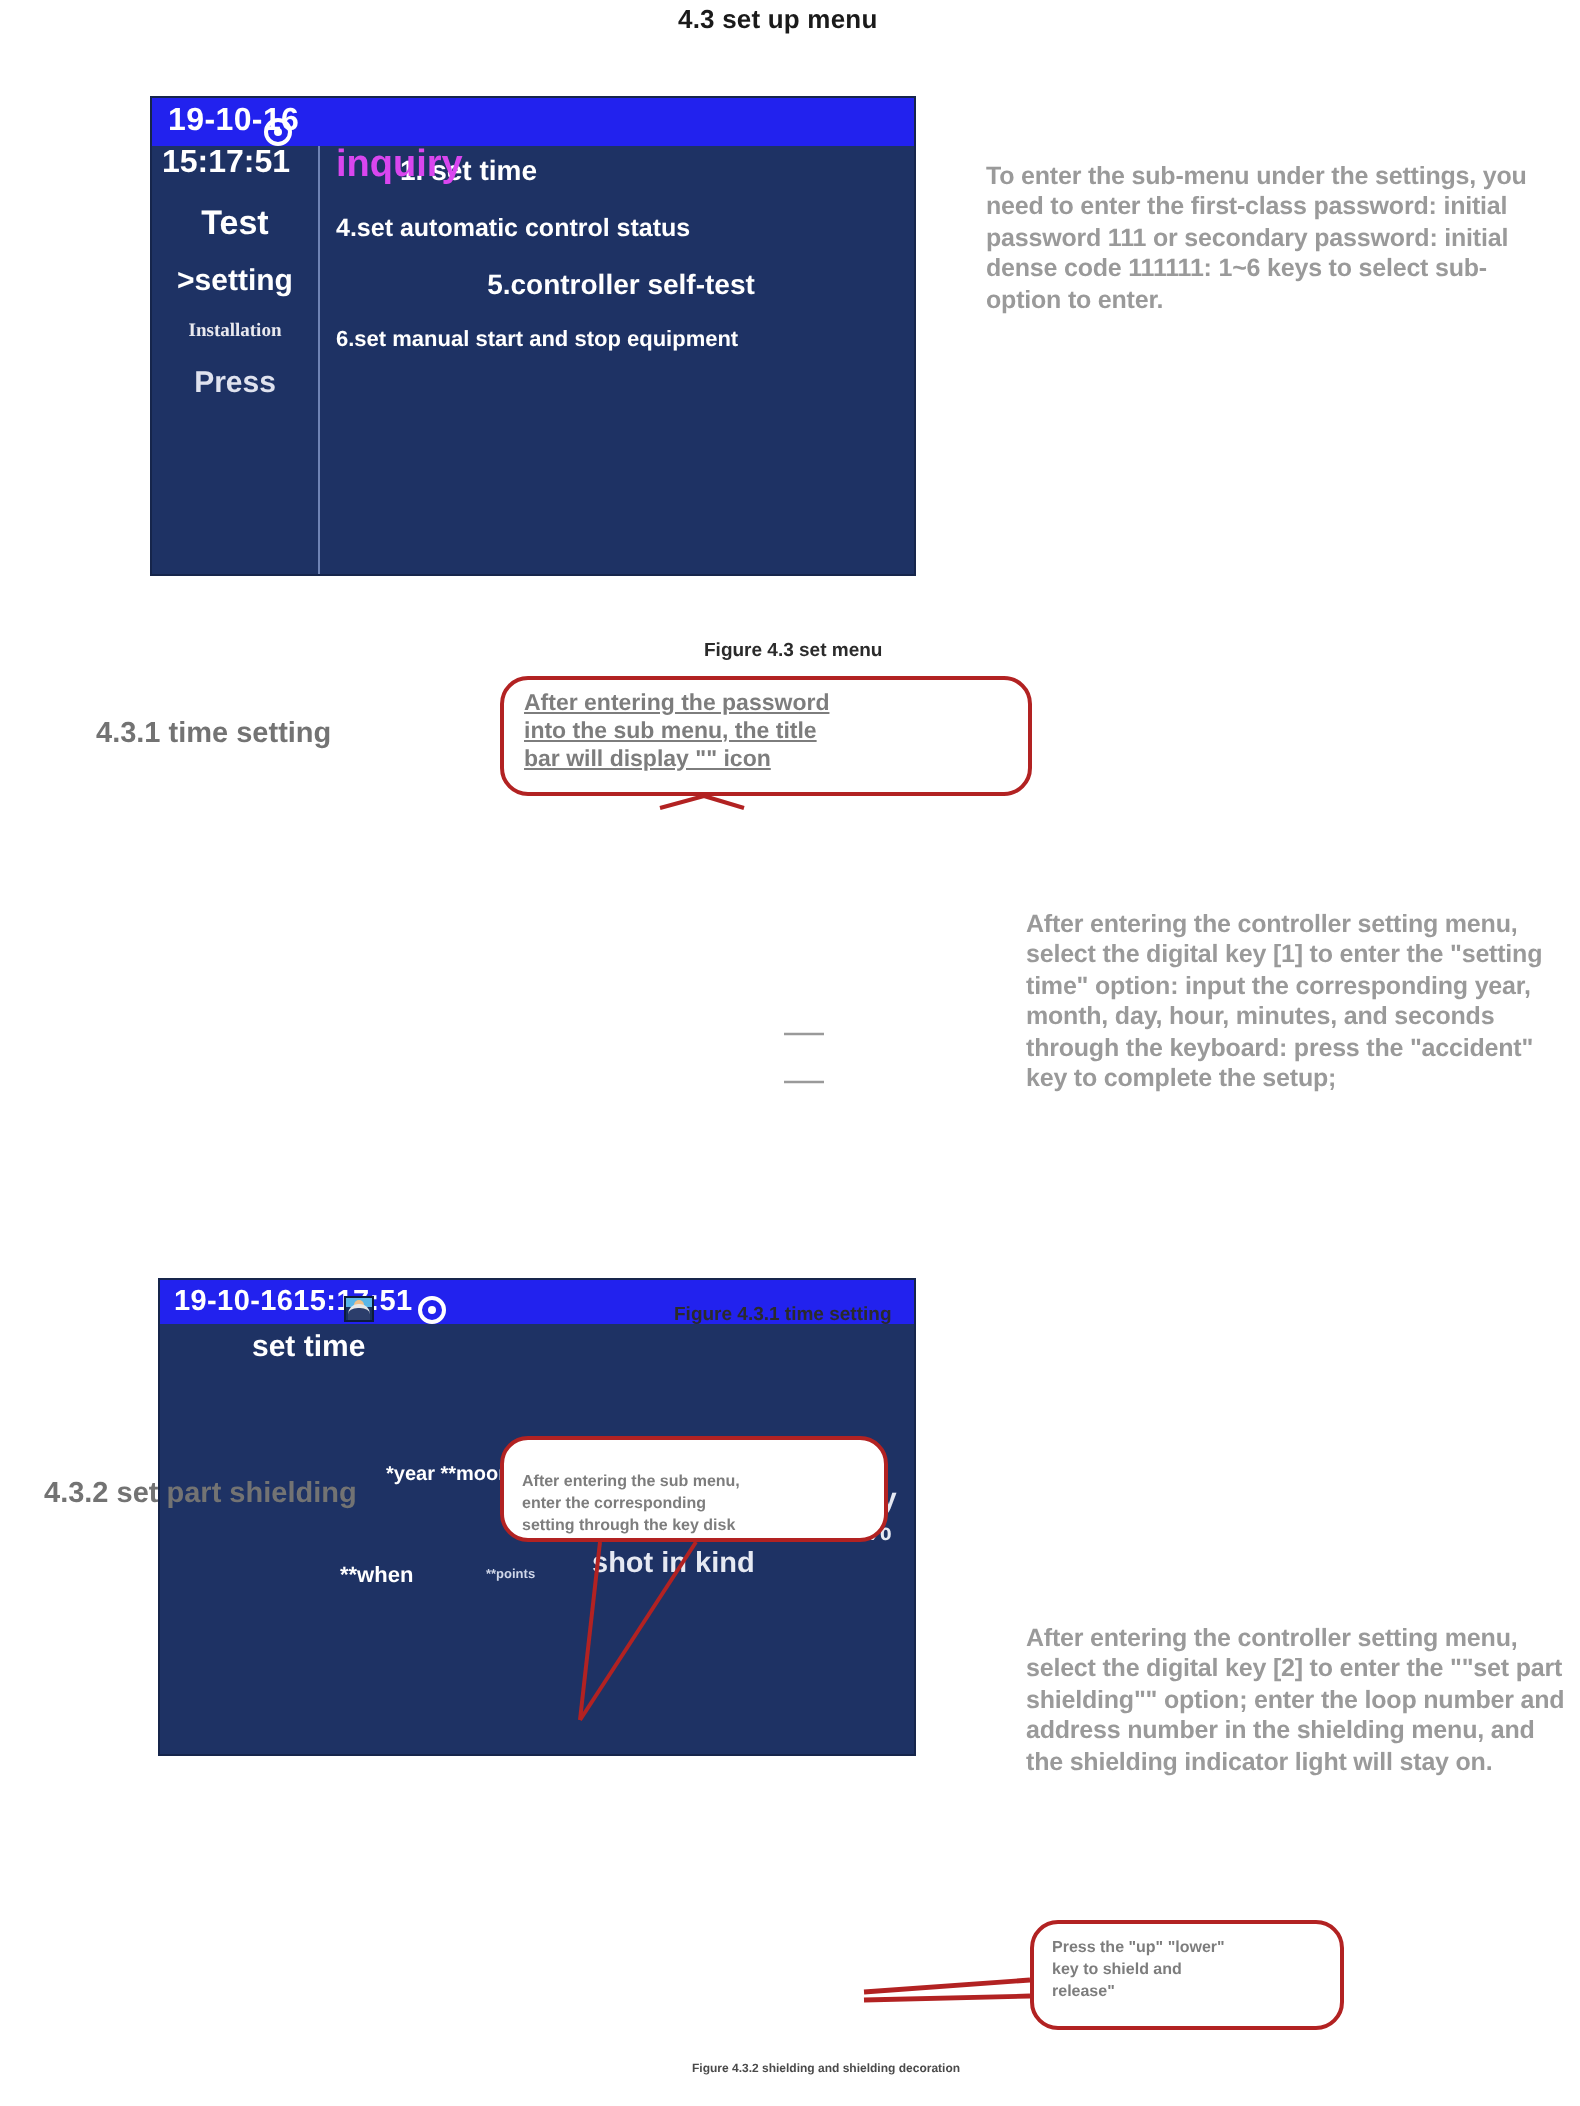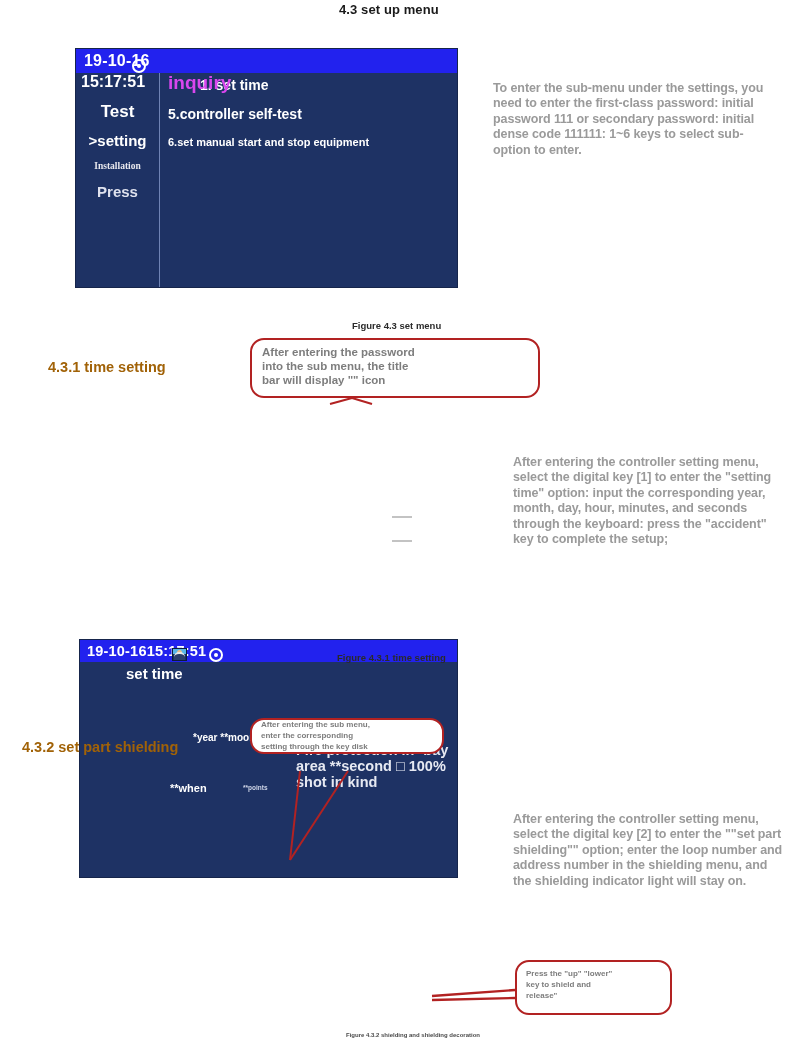--- a/index.html
+++ b/index.html
@@ -11,21 +11,21 @@
     position: relative;
     overflow: hidden;
     color: #231f20;
   }
   .abs { position: absolute; }
 
   
   .doc-title {
     font-size: 13px; font-weight: bold; color: #1a1a1a; letter-spacing:.1px;
   }
-  .sec-head { font-size: 14.5px; font-weight: bold; color: #a16207; }
+  .sec-head { font-size: 14.5px; font-weight: bold; color: #737373; }
   .fig-cap { font-size: 9.5px; font-weight: bold; color: #2b2b2b; }
   .fig-cap-sm { font-size: 6px; font-weight: bold; color: #4a4a4a; }
 
   
   .side-note {
     font-size: 12.5px; font-weight: bold; color: #9a9a9a;
     line-height: 1.23; letter-spacing: -0.1px;
   }
 
   
@@ -83,21 +83,21 @@
   .sb-install { font-size:9.5px; margin-top:12px; color:#e8e8ee;font-family:Liberation Serif, serif; }
   .sb-system { font-size:15px; margin-top:12px; color:#dfe2ee; }
 
   #panel-menu .menu-list { position:absolute; left:92px; top:28px; right:4px; }
   .menu-row { color:#ffffff; font-weight:bold; white-space:nowrap; }
   .m1 { font-size:14px; position:relative; left:32px; top:0px; }
   .m-inquiry { font-size:19px; position:absolute; left:0px; top:-5px; color:#d946ef; }
   .m2 { font-size:11px; margin-top:20px; }
   .m3 { font-size:12.5px; margin-top:15px; color:#7f8cae; }
   .m4 { font-size:12.5px; margin-top:14px; }
-  .m5 { font-size:14px; margin-top:13px; }
+  .m5 { font-size:14px; margin-top:13px;text-align:center; }
   .m6 { font-size:11px; margin-top:14px; }
 
   
   #panel-time { left:79px; top:399px; width:379px; height:239px; }
   #panel-time .lcd-titlebar { height:22px; }
   #panel-time .tb-date { font-size:14.5px; margin-left:7px; }
   .p2-settime {
     position:absolute; left:46px; top:25px;
     color:#ffffff; font-weight:bold; font-size:15px;
   }
@@ -113,26 +113,26 @@
   
   .callout {
     position:absolute;
     border:2px solid #b22222;
     border-radius:14px;
     background:#ffffff;
     color:#7d7d7d;
     font-weight:bold;
   }
   #callout-1 {
-    left:250px; top:338px; width:290px; height:60px;
-    font-size:11.5px; line-height:1.2; padding:6px 10px;
+    left:250px; top:338px; width:266px; height:60px;
+    font-size:11.5px; line-height:1.2; padding:6px 10px;text-decoration:underline;
   }
   #callout-2 {
-    left:250px; top:718px; width:194px; height:36px;
-    font-size:8px; line-height:1.35; padding:0 9px;
+    left:250px; top:718px; width:194px; height:53px;
+    font-size:8px; line-height:1.35; padding:16px 9px;
   }
   #callout-3 {
     left:515px; top:960px; width:157px; height:55px;
     font-size:8px; line-height:1.35; padding:7px 9px;
   }
   .callout .ln { display:block; }
 
   svg.ann { position:absolute; left:0; top:0; width:790px; height:1053px; pointer-events:none; }
 </style>
 </head>
@@ -151,20 +151,21 @@
     <div class="sb-item sb-time">15:17:51</div>
     <div class="sb-item sb-test">Test</div>
     <div class="sb-item sb-setting">&gt;setting</div>
     <div class="sb-item sb-install">Installation</div>
     <div class="sb-item sb-system">Press</div>
   </div>
 
   <div class="menu-list">
     <div class="menu-row m1">1. set time</div>
     <div class="menu-row m-inquiry">inquiry</div>
+    <div class="menu-row m4">4.set automatic control status</div>
     <div class="menu-row m5">5.controller self-test</div>
     <div class="menu-row m6">6.set manual start and stop equipment</div>
   </div>
 </div>
 
 <div class="abs side-note" style="left:493px; top:81px; width:272px;">To enter the sub-menu under the settings, you need to enter the first-class password: initial password 111 or secondary password: initial dense code 111111: 1~6 keys to select sub-option to enter.</div>
 
 <div class="abs fig-cap" style="left:352px; top:320px;">Figure 4.3 set menu</div>
 
 <div class="abs sec-head" style="left:48px; top:359px;">4.3.1 time setting</div>

